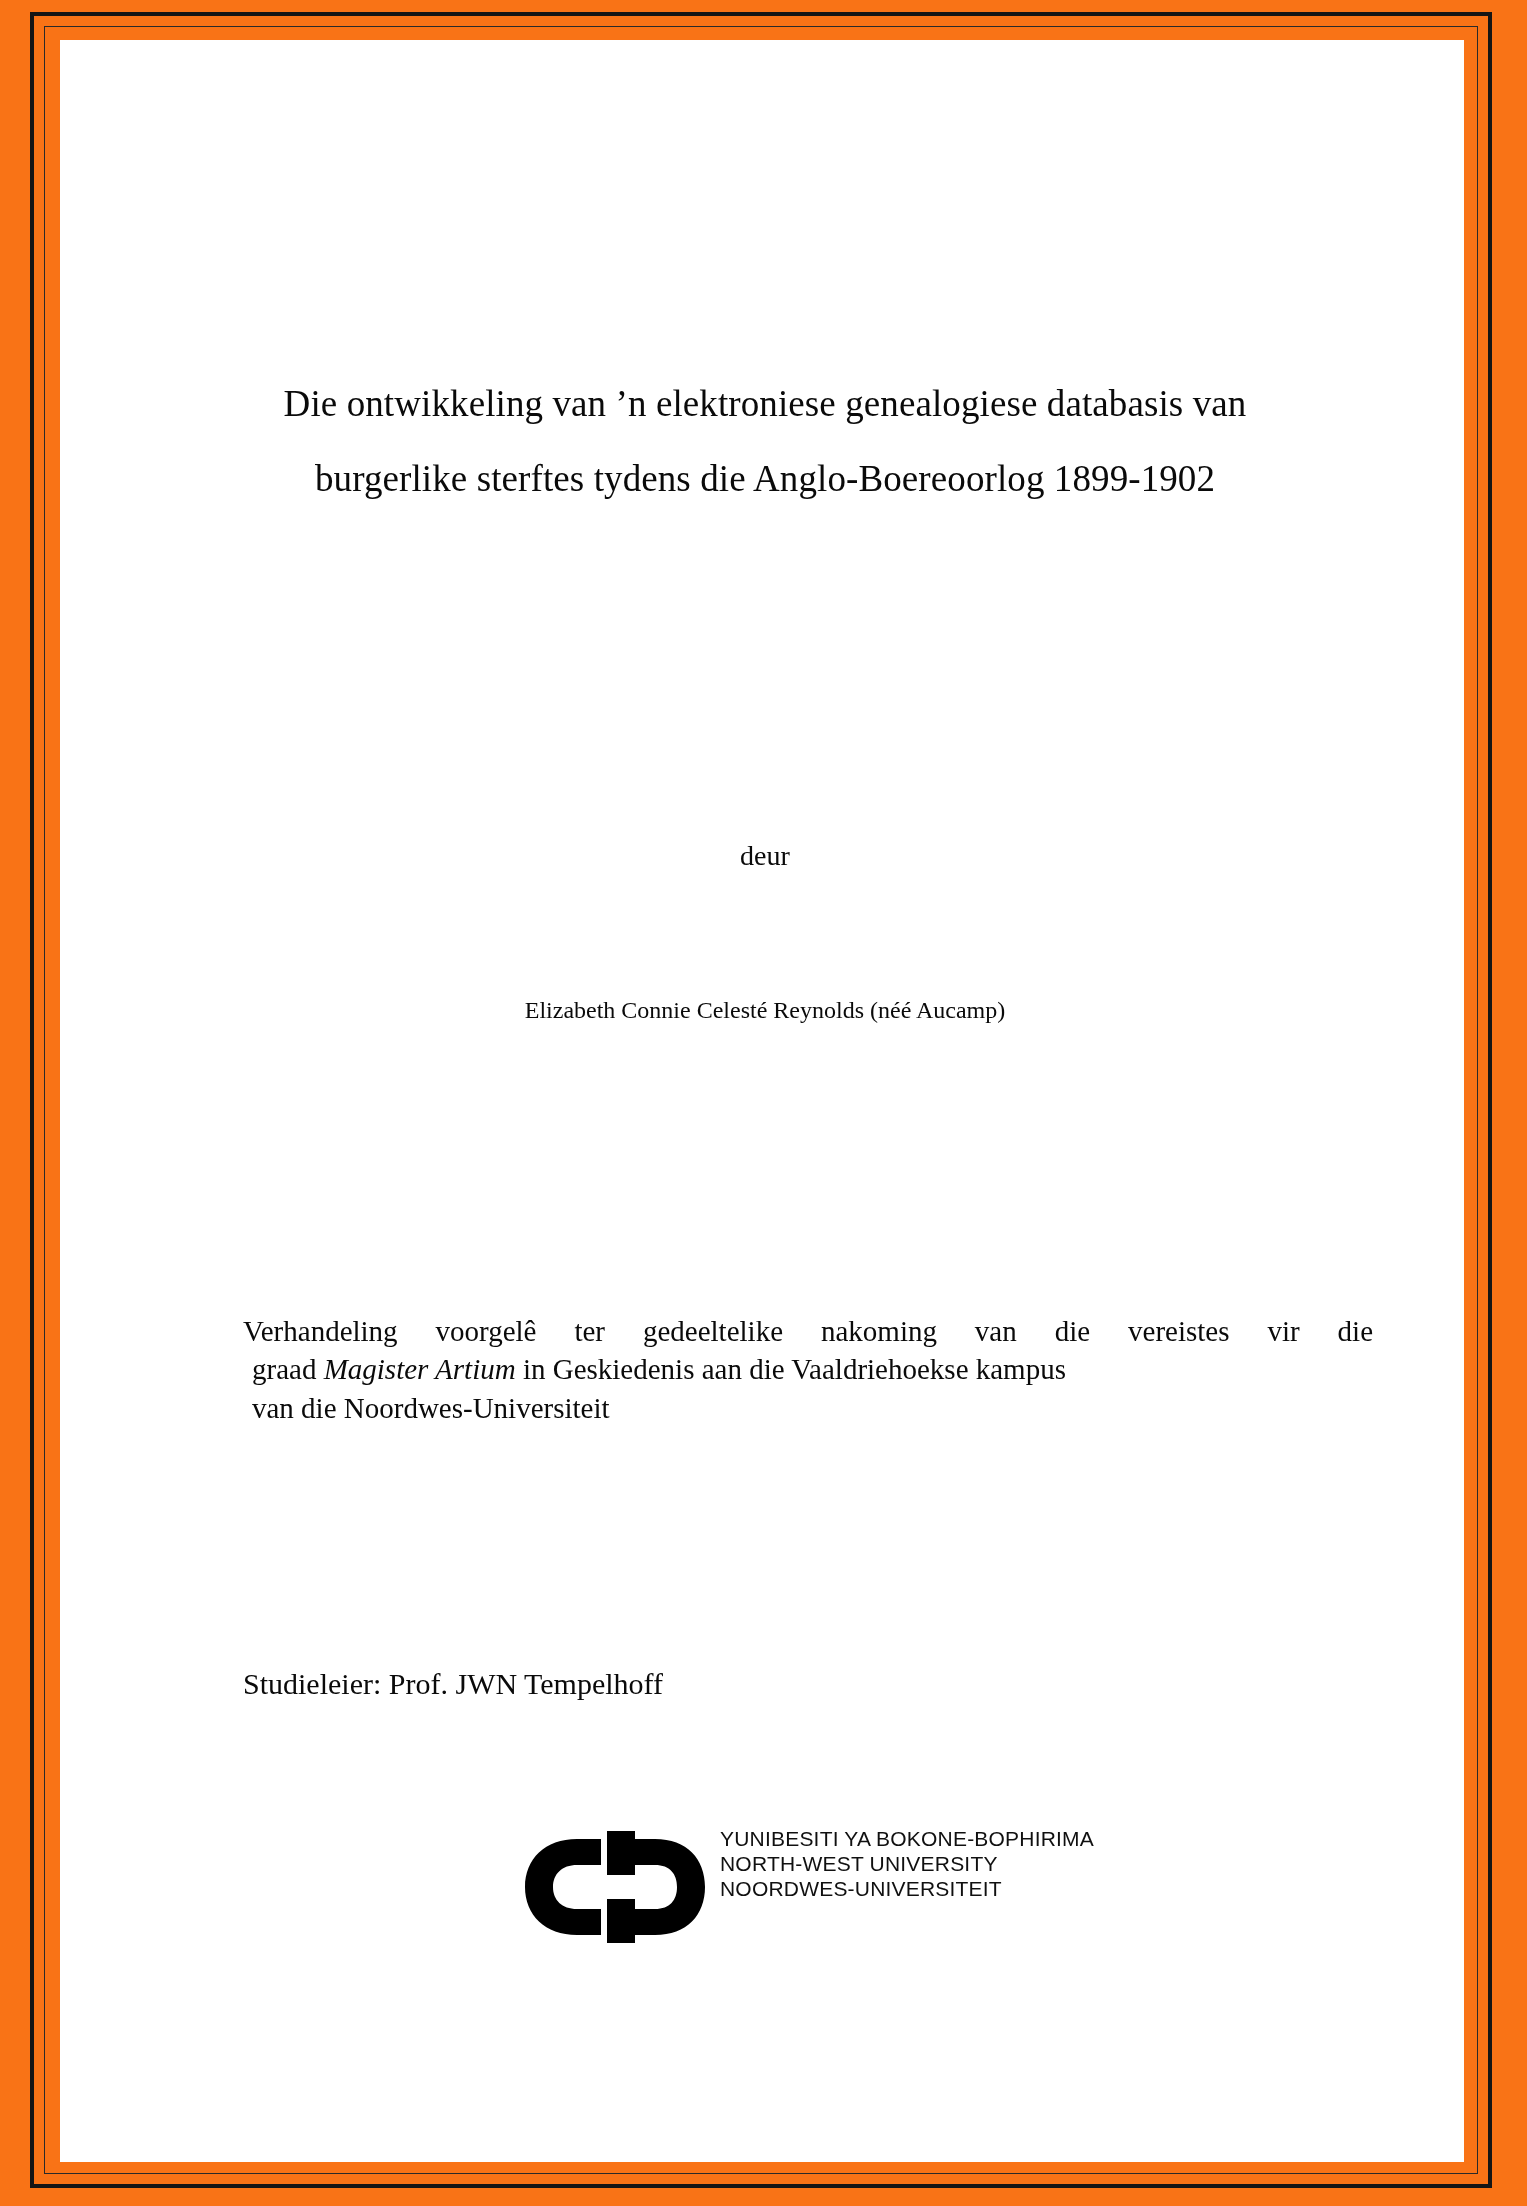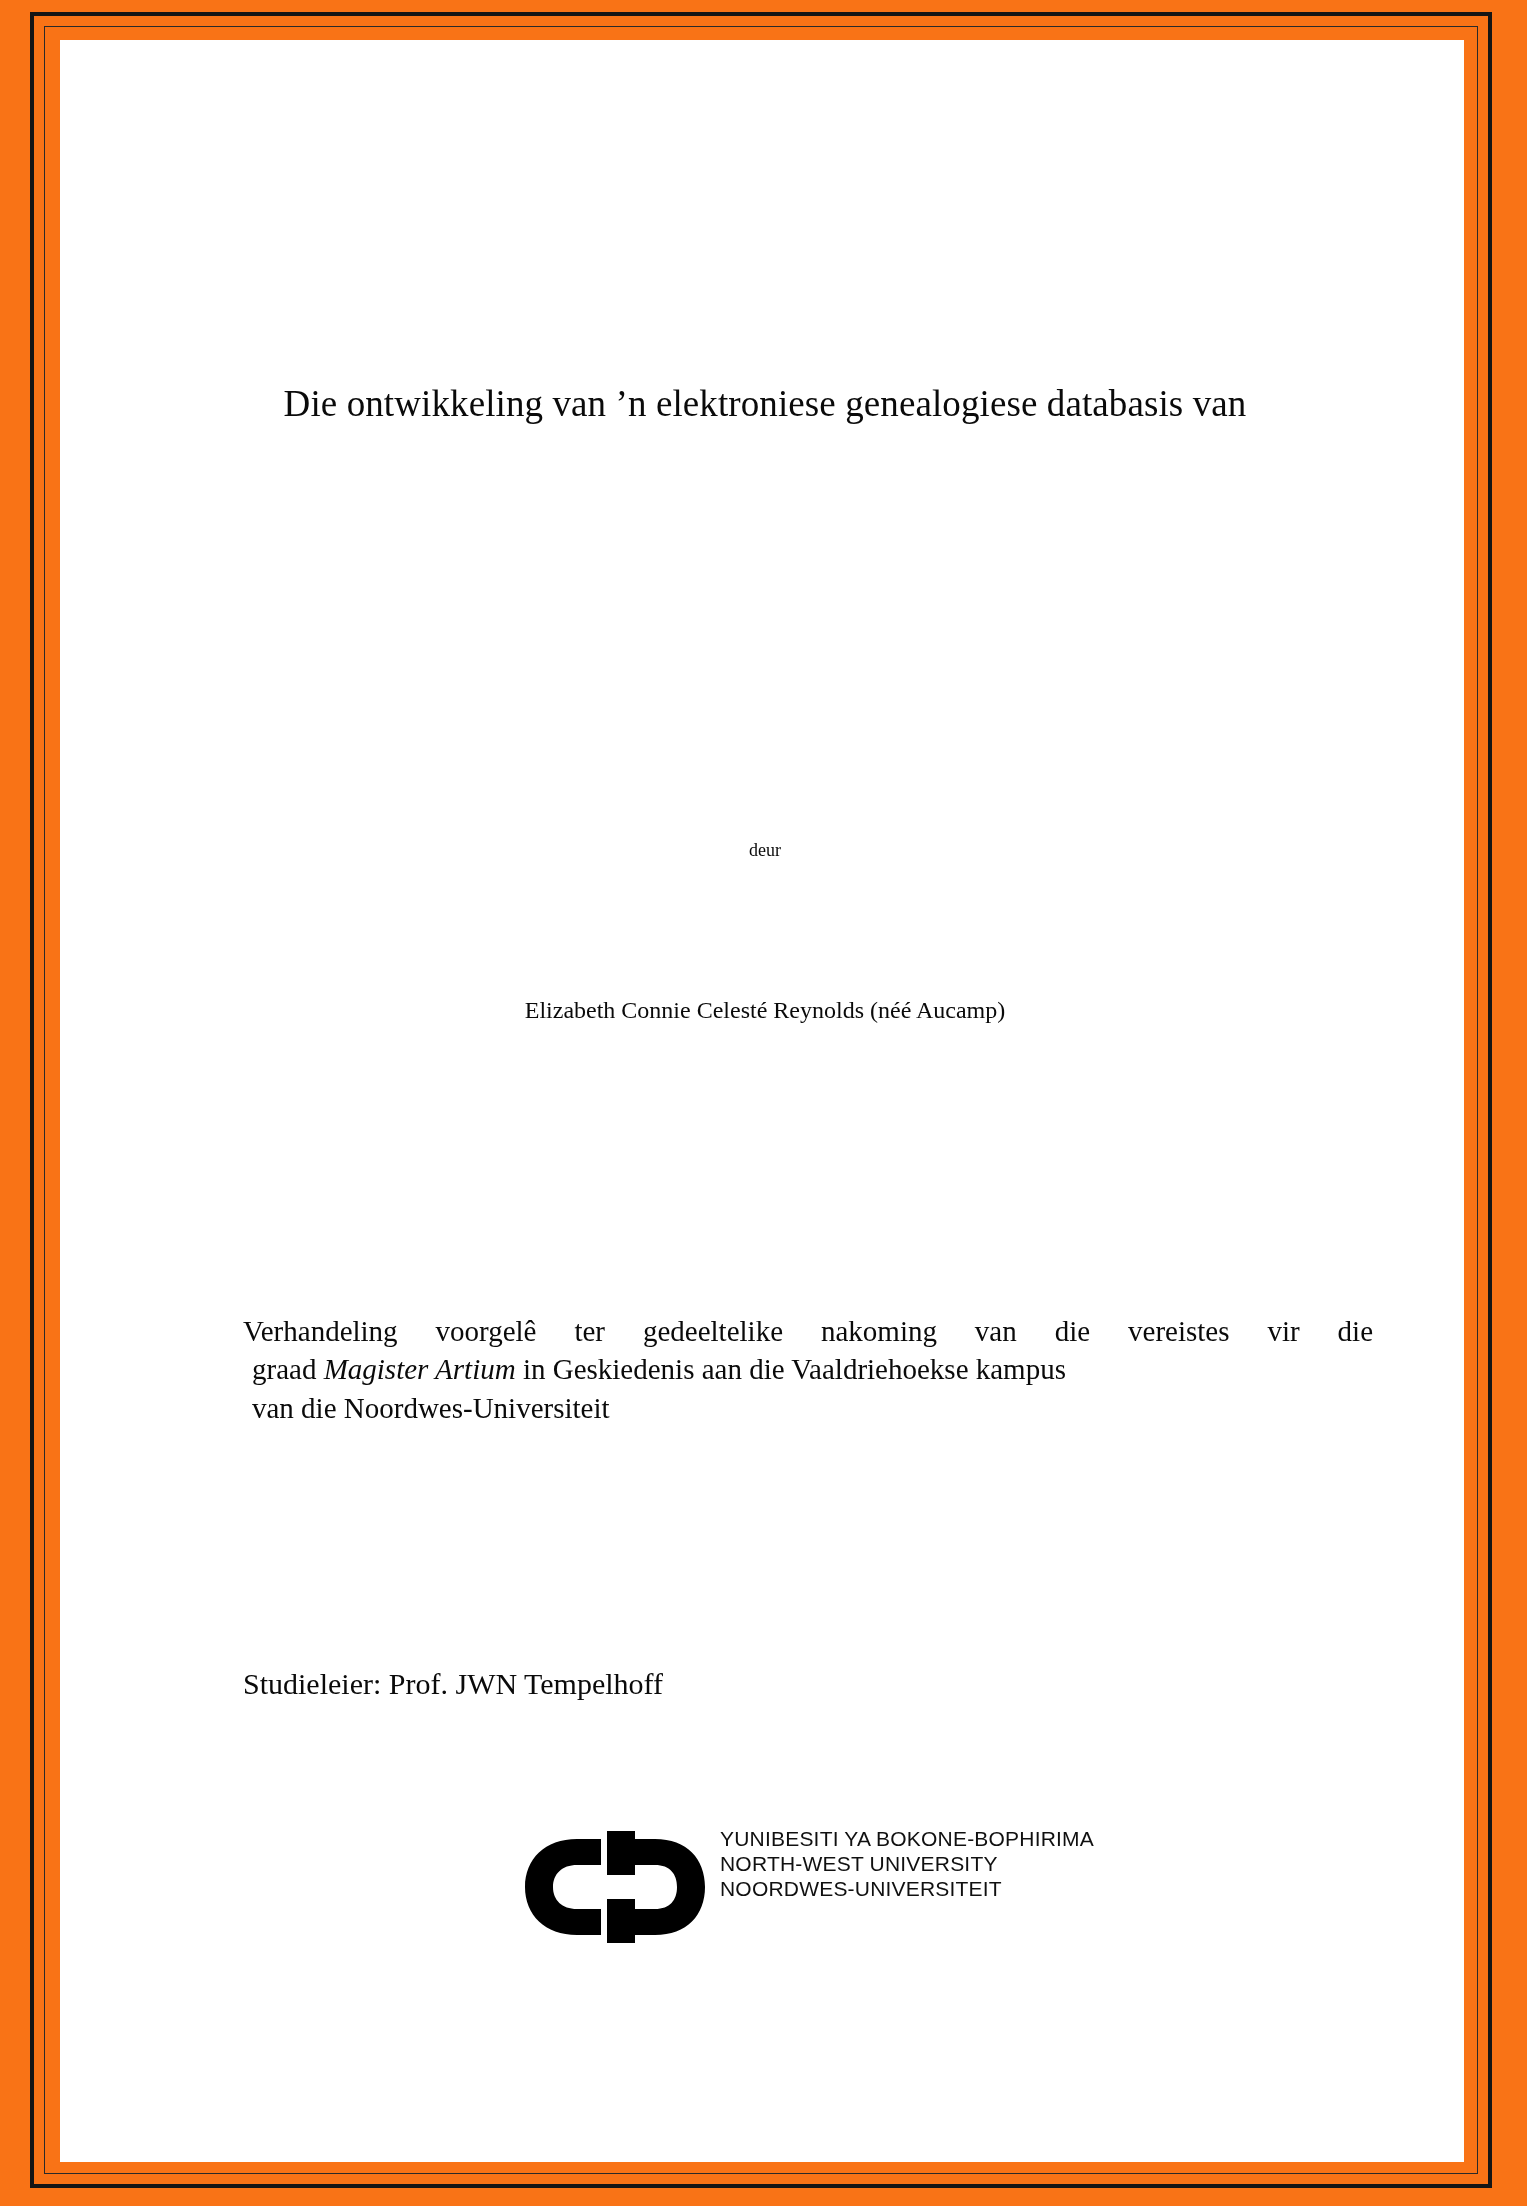--- a/index.html
+++ b/index.html
@@ -60,21 +60,21 @@
   .title-line.second {
     margin-top: 38px;
   }
 
   .deur {
     position: absolute;
     left: 120px;
     top: 800px;
     width: 1170px;
     text-align: center;
-    font-size: 18px;
+    font-size: 28px;
   }
 
   .author {
     position: absolute;
     left: 120px;
     top: 957px;
     width: 1170px;
     text-align: center;
     font-size: 24px;
   }
@@ -141,20 +141,21 @@
 
 <div class="page">
 
   <div class="scan-frame"></div>
   <div class="scan-frame-inner"></div>
 
   <div class="sheet">
 
     <div class="title-block">
       <div class="title-line">Die ontwikkeling van ’n elektroniese genealogiese databasis van</div>
+      <div class="title-line second">burgerlike sterftes tydens die Anglo-Boereoorlog 1899-1902</div>
     </div>
 
     <div class="deur">deur</div>
 
     <div class="author">Elizabeth Connie Celesté Reynolds (néé Aucamp)</div>
 
     <div class="statement">
       <div class="just">Verhandeling voorgelê ter gedeeltelike nakoming van die vereistes vir die</div>
       <div class="normal"><span>graad </span><i>Magister Artium</i><span> in Geskiedenis aan die Vaaldriehoekse kampus</span></div>
       <div class="normal">van die Noordwes-Universiteit</div>

